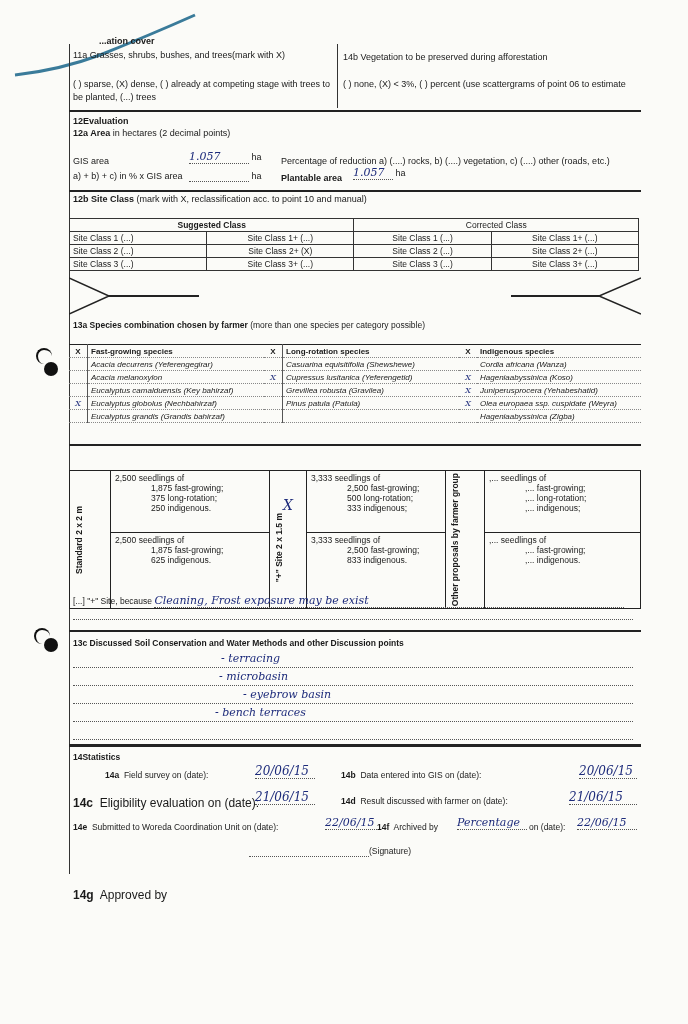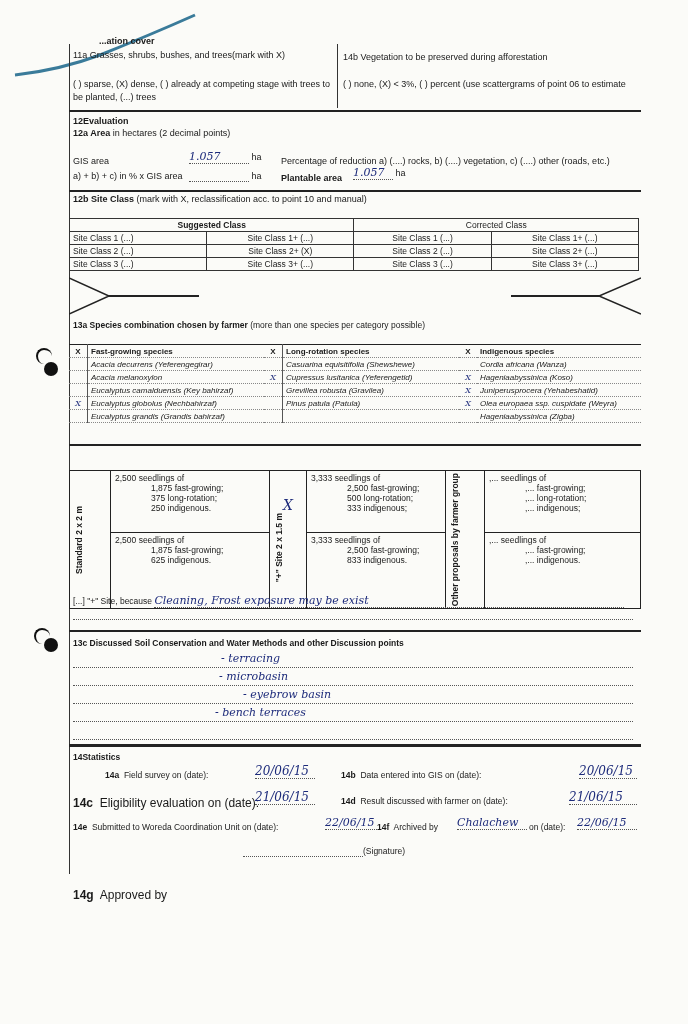--- a/index.html
+++ b/index.html
@@ -234,19 +234,19 @@
   <div class="txt" style="left:510px;top:720px;"><span class="dots hand" style="width:58px;font-size:12px;">20/06/15</span></div>
 
   <div class="txt" style="left:4px;top:752px;font-size:12px;"><span class="b">14c</span>&nbsp; <span>Eligibility evaluation on (date):</span></div>
   <div class="txt" style="left:186px;top:746px;"><span class="dots hand" style="width:60px;font-size:12px;">21/06/15</span></div>
   <div class="txt" style="left:272px;top:752px;font-size:8.5px;"><span class="b">14d</span>&nbsp; <span>Result discussed with farmer on (date):</span></div>
   <div class="txt" style="left:500px;top:746px;"><span class="dots hand" style="width:68px;font-size:12px;">21/06/15</span></div>
 
   <div class="txt" style="left:4px;top:778px;font-size:8.5px;"><span class="b">14e</span>&nbsp; <span>Submitted to Woreda Coordination Unit on (date):</span></div>
   <div class="txt" style="left:256px;top:772px;"><span class="dots hand" style="width:56px;font-size:11px;">22/06/15</span></div>
   <div class="txt" style="left:308px;top:778px;font-size:8.5px;"><span class="b">14f</span>&nbsp; <span>Archived by</span></div>
-  <div class="txt" style="left:388px;top:772px;"><span class="dots hand" style="width:70px;font-size:11px;">Chalachew</span></div>
+  <div class="txt" style="left:388px;top:772px;"><span class="dots hand" style="width:70px;font-size:11px;">Percentage</span></div>
   <div class="txt" style="left:460px;top:778px;font-size:8.5px;">on (date):</div>
   <div class="txt" style="left:508px;top:772px;"><span class="dots hand" style="width:60px;font-size:11px;">22/06/15</span></div>
 
   <div class="txt" style="left:4px;top:819px;font-size:12px;margin-top:25px;"><span class="b">14g</span>&nbsp; <span>Approved by</span></div>
-  <div class="txt" style="left:174px;top:802px;font-size:8.5px;"><span class="dots" style="width:120px;">&nbsp;</span><span>(Signature)</span></div>
+  <div class="txt" style="left:180px;top:802px;font-size:8.5px;"><span class="dots" style="width:120px;">&nbsp;</span><span>(Signature)</span></div>
 </div>
 
 </body></html>

